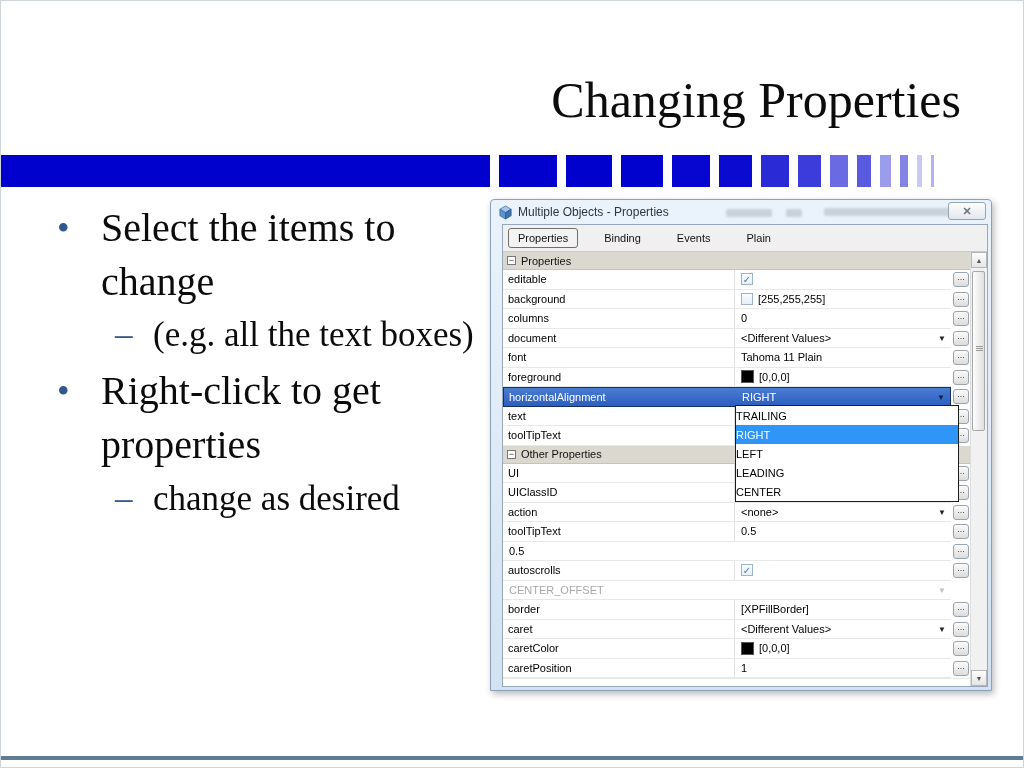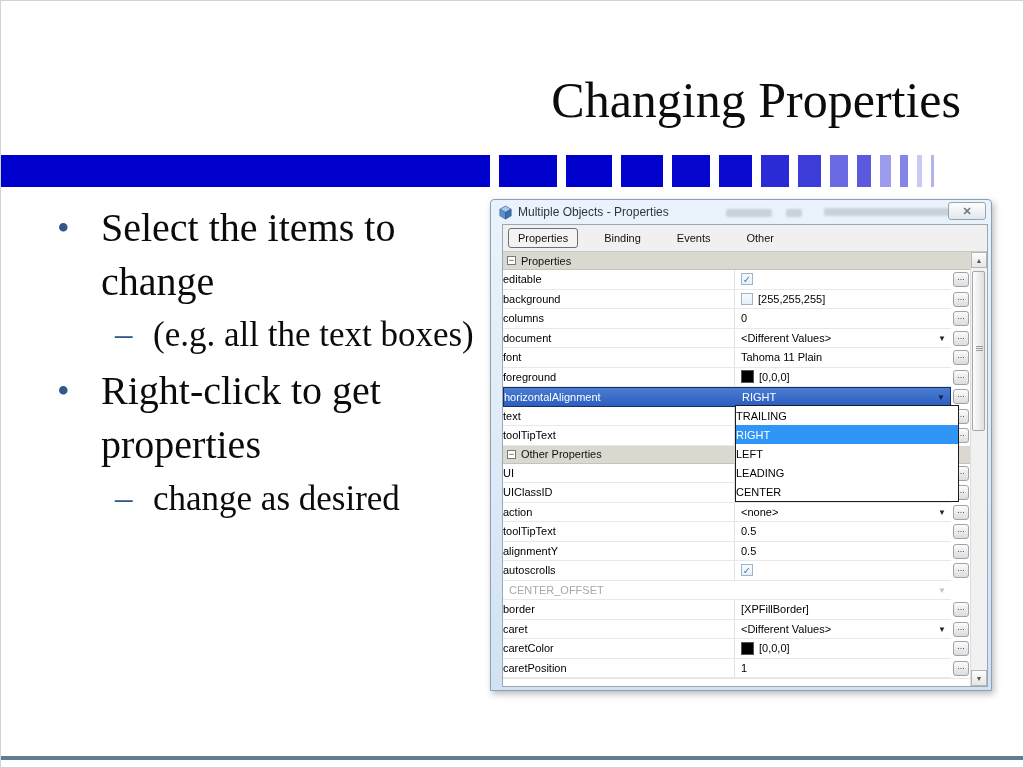--- a/index.html
+++ b/index.html
@@ -41,21 +41,21 @@
   .tab.selected{border:1px solid #6f6f6f;border-radius:3px;background:#f3f3f3;}
   .grid{position:relative;flex:1;background:#fff;overflow:hidden;border-top:1px solid #c9c9c9;}
   .rows{position:absolute;left:0;top:0;right:16px;bottom:0;}
   .section{display:flex;height:17px;background:#dbd8d0;border-bottom:1px solid #c6c3bb;
     align-items:center;font-size:11px;padding-left:4px;gap:5px;color:#111;}
   .collapse-box{width:9px;height:9px;box-sizing:border-box;border:1px solid #777;background:#fff;
     font-size:9px;line-height:7px;text-align:center;color:#333;flex:0 0 auto;}
   .row{display:flex;height:19.5px;box-sizing:border-box;align-items:stretch;font-size:11px;}
   .row.partial{height:13px;border-top:1px solid #e8e8e8;}
   .cells{flex:1;display:flex;box-sizing:border-box;border-bottom:1px solid #e8e8e8;}
-  .name{width:232px;box-sizing:border-box;border-right:1px solid #e2e2e2;
+  .name{width:232px;box-sizing:border-box;padding-left:5px;border-right:1px solid #e2e2e2;
     display:flex;align-items:center;color:#000;overflow:hidden;white-space:nowrap;}
   .val{flex:1;display:flex;align-items:center;padding-left:6px;position:relative;box-sizing:border-box;
     color:#000;overflow:hidden;white-space:nowrap;}
   .more-wrap{width:20px;flex:0 0 auto;display:flex;align-items:center;justify-content:center;}
   .more-btn{width:16px;height:15px;box-sizing:border-box;font-size:9px;line-height:5px;color:#444;
     background:linear-gradient(#fbfbfb,#dcdcdc);border:1px solid #9aa4ae;border-radius:3px;padding:0 0 4px 0;}
   .checkbox{width:12px;height:12px;box-sizing:border-box;border:1px solid #9fb3c6;
     background:linear-gradient(#f7fbfe,#e7eff7);display:flex;align-items:center;justify-content:center;
     font-size:10px;color:#4a7ab2;flex:0 0 auto;}
   .val-text{margin-left:0;}
@@ -143,21 +143,21 @@
       <span class="ghost g1"></span>
       <span class="ghost g2"></span>
       <span class="ghost g3"></span>
       <button class="close-btn">✕</button>
     </div>
     <div class="dlg-body">
       <div class="tabstrip" id="tabs">
           <div class="tab selected">Properties</div>
           <div class="tab">Binding</div>
           <div class="tab">Events</div>
-          <div class="tab">Other</div>
+          <div class="tab">Plain</div>
         </div>
       <div class="grid">
         <div class="rows" id="rows">
             <div class="section">
               <span class="collapse-box">−</span>
               <span class="sec-label">Properties</span>
             </div>
             <div class="row">
               <div class="cells">
                 <div class="name">editable</div>
@@ -305,21 +305,20 @@
                 <div class="val">
                   <span class="val-text">0.5</span>
                 </div>
               </div>
               <div class="more-wrap">
                 <button class="more-btn">...</button>
               </div>
             </div>
             <div class="row">
               <div class="cells">
-                <div class="name">alignmentY</div>
                 <div class="val">
                   <span class="val-text">0.5</span>
                 </div>
               </div>
               <div class="more-wrap">
                 <button class="more-btn">...</button>
               </div>
             </div>
             <div class="row">
               <div class="cells">

